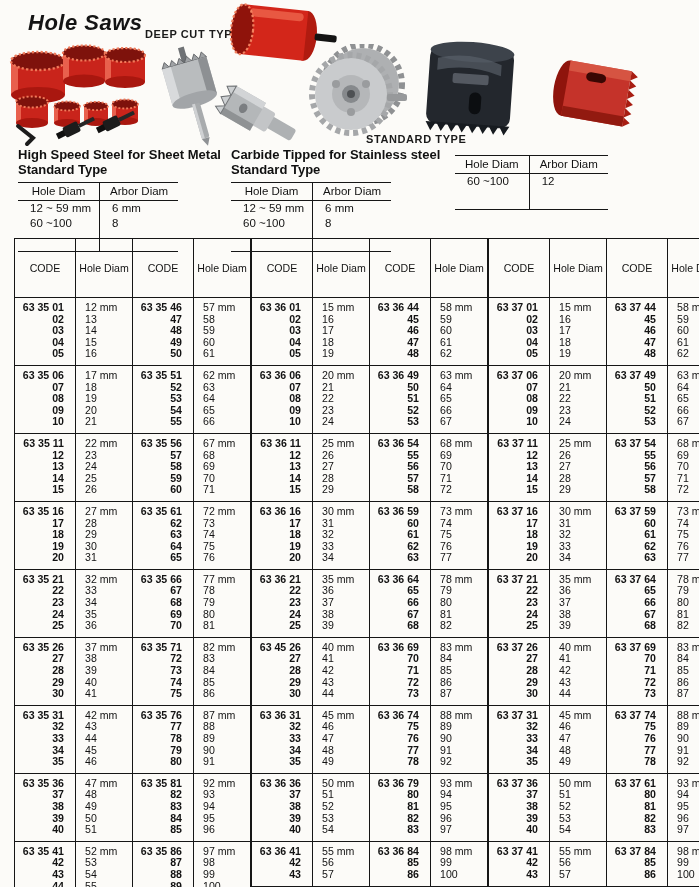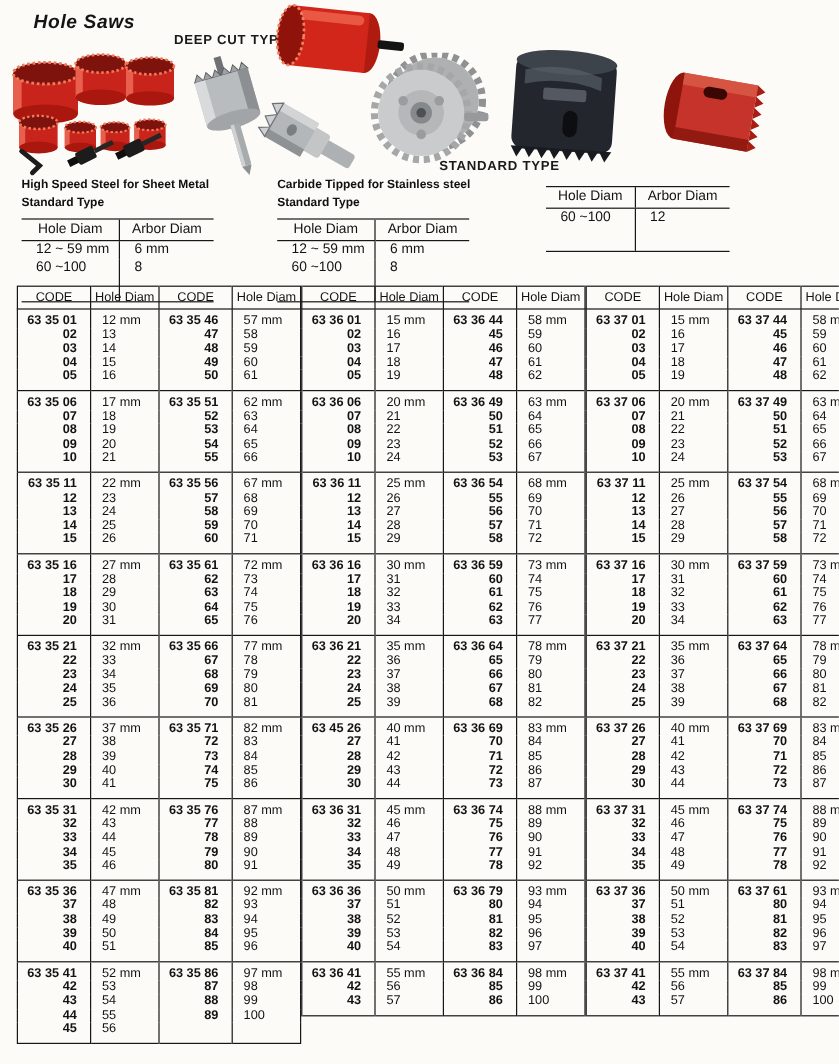--- a/index.html
+++ b/index.html
@@ -6,32 +6,32 @@
   body{
     width:699px;height:887px;background:#fcfbf8;color:#141414;
     font-family:"Liberation Sans", sans-serif;
     -webkit-font-smoothing:antialiased;
   }
   .page{position:relative;width:699px;height:887px;overflow:hidden;}
 
   
   .page-title{
     position:absolute;left:28px;top:10px;
-    font-size:16px;font-weight:bold;font-style:italic;letter-spacing:.5px;
+    font-size:22px;font-weight:bold;font-style:italic;letter-spacing:.5px;
   }
   .type-label{
     position:absolute;font-size:11px;font-weight:bold;letter-spacing:.6px;color:#1a1a1a;
   }
   .lbl-deep{left:145px;top:28px;}
   .lbl-std{left:366px;top:133px;}
   svg.product{position:absolute;}
 
   
   .section{position:absolute;}
-  .sec-title{font-size:10px;font-weight:bold;line-height:14.5px;color:#101010;}
+  .sec-title{font-size:13px;font-weight:bold;line-height:14.5px;color:#101010;}
   .sec-title .indent{display:block;padding-left:28px;}
   table.mini{border-collapse:collapse;font-size:11.5px;margin-top:5px;color:#121212;}
   table.mini th{
     font-weight:normal;text-align:center;padding:2px 10px 3px 10px;
     border-top:1.4px solid #161616;border-bottom:1.4px solid #161616;
     font-size:11.5px;
   }
   table.mini td{padding:1px 8px 1px 12px;line-height:13px;}
   table.mini .c2{border-left:1px solid #161616;}
   table.mini tr.last td{border-bottom:1.4px solid #161616;padding-bottom:21px;}
@@ -43,21 +43,21 @@
     border-collapse:collapse;table-layout:fixed;width:225px;
     font-size:10.6px;color:#121212;
     border-top:1.8px solid #161616;border-bottom:1.8px solid #161616;
   }
   table.codes th,table.codes td{
     border-left:1px solid #161616;border-right:1px solid #161616;
     overflow:hidden;white-space:nowrap;
   }
   table.codes th{
     font-weight:normal;text-align:center;line-height:12px;
-    padding:3px 1px;border-bottom:1.4px solid #161616;
+    padding:23px 1px;border-bottom:1.4px solid #161616;
     white-space:normal;
   }
   table.codes th.h-code{width:58px;}
   table.codes th.h-diam{width:54px;}
   table.codes td{line-height:11.6px;padding:0 0;}
   table.codes td.code{font-weight:bold;text-align:right;padding-right:11px;}
   table.codes td.diam{text-align:left;padding-left:9px;}
   table.codes tr.bs td{border-top:1.4px solid #161616;padding-top:4px;}
   table.codes tr.be td{padding-bottom:5px;}
 </style>

